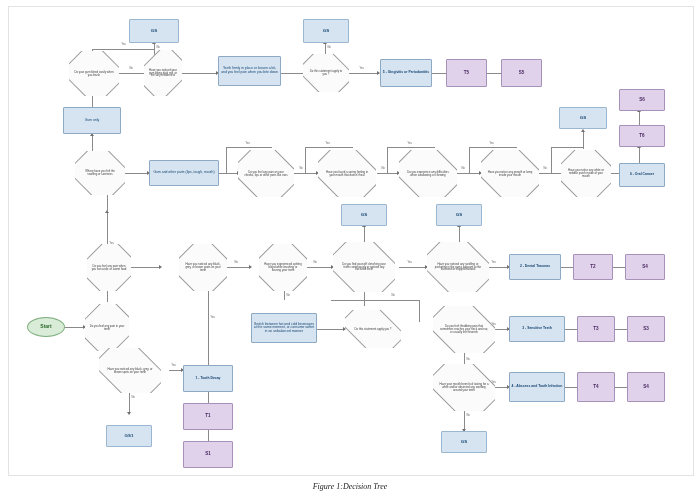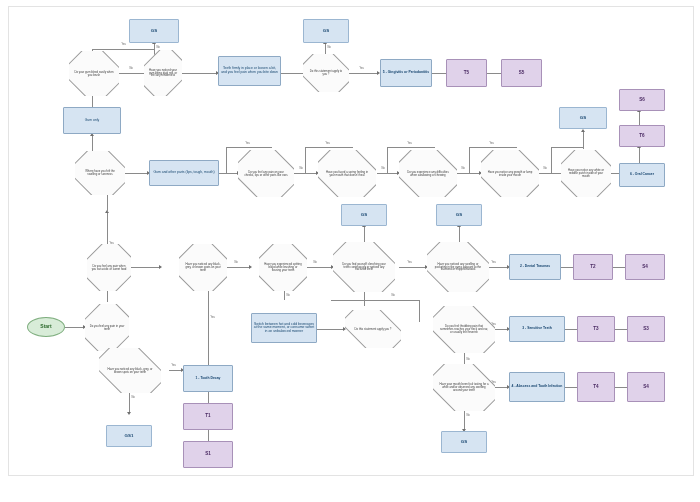--- a/index.html
+++ b/index.html
@@ -335,13 +335,14 @@
     <div class="node gs" style="left:120px;top:12px;width:50px;height:24px;">GS</div>
     <div class="node gs" style="left:294px;top:12px;width:46px;height:24px;">GS</div>
     <div class="node gs" style="left:550px;top:100px;width:48px;height:22px;">GS</div>
     <div class="node gs" style="left:332px;top:197px;width:46px;height:22px;">GS</div>
     <div class="node gs" style="left:427px;top:197px;width:46px;height:22px;">GS</div>
     <div class="node gs" style="left:432px;top:424px;width:46px;height:22px;">GS</div>
     <div class="node gs" style="left:97px;top:418px;width:46px;height:22px;">GS1</div>
 
   </div>
 
+  <div id="figcap">Figure 1:Decision Tree</div>
 </div>
 
 </body></html>

